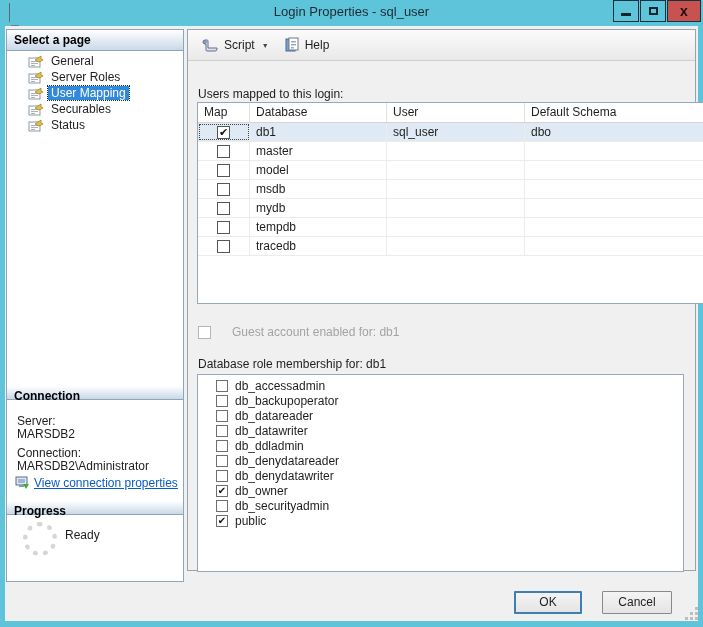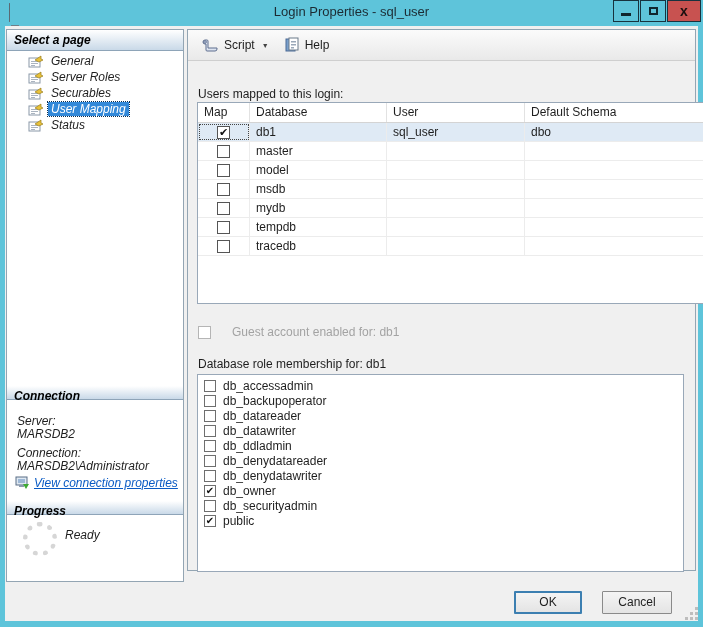--- a/index.html
+++ b/index.html
@@ -25,21 +25,21 @@
   }
   .btn-min{left:613px;width:26px;}
   .btn-max{left:640px;width:26px;}
   .btn-close{left:667px;width:34px;background:#c85250;}
   .glyph-min{width:10px;height:3px;background:#10262e;margin-top:6px;}
   .glyph-max{width:9px;height:8px;border:2px solid #10262e;box-sizing:border-box;}
   .glyph-close{font-size:14px;font-weight:bold;color:#1a0f0f;line-height:18px;}
   
   .body-area{position:absolute;left:5px;top:26px;width:693px;height:595px;background:#f0f0f0;}
   .panel{position:absolute;background:#fff;border:1px solid #93a5b3;box-sizing:border-box;}
-  .left-panel{left:6px;top:29px;width:178px;height:553px;font-style:italic;}
+  .left-panel{left:6px;top:29px;width:178px;height:553px;}
   .main-panel{left:187px;top:29px;width:509px;height:542px;background:#f0f0f0;}
   .group-header{
     background:linear-gradient(#ffffff,#c9d9e8);
     border-bottom:1px solid #8ea4b8;
     font-size:12px;font-weight:bold;color:#000;
     padding:3px 0 3px 7px;height:14px;line-height:14px;
   }
   
   .pages{padding-top:2px;}
   .page-item{display:flex;align-items:center;height:16px;padding-left:21px;font-size:12px;color:#1e1e1e;}
@@ -99,21 +99,21 @@
   }
   .guest-row{position:absolute;left:10px;top:295px;display:flex;align-items:center;gap:21px;}
   .cb.disabled{border-color:#b5b5b5;}
   .guest-label{font-size:12px;color:#a3a3a3;}
   .role-label-pos{left:10px;top:327px;}
   .role-list{
     position:absolute;left:9px;top:344px;width:487px;height:198px;
     background:#fff;border:1px solid #99a8b8;box-sizing:border-box;overflow:hidden;
     padding-top:3px;
   }
-  .role-item{display:flex;align-items:center;height:15px;padding-left:6px;gap:7px;}
+  .role-item{display:flex;align-items:center;height:15px;padding-left:18px;gap:7px;}
   .role-item .cb{width:12px;height:12px;flex:0 0 12px;border-color:#6e6e6e;}
   .role-item .cb .check{font-size:10px;}
   .role-name{font-size:12px;color:#1e1e1e;white-space:nowrap;}
   
   .footer-btn{
     position:absolute;top:591px;height:23px;box-sizing:border-box;
     background:linear-gradient(#f4f4f4,#e4e4e4);border:1px solid #8a8a8a;
     font-size:12px;color:#1e1e1e;text-align:center;line-height:21px;border-radius:1px;
   }
   .ok-btn{left:514px;width:68px;border:2px solid #3c7fb1;line-height:19px;}
@@ -178,34 +178,34 @@
   <div class="page-item">
     <span class="page-icon">
       <svg width="16" height="13">
         <rect x="1" y="3" width="11" height="9" fill="#ffffff" stroke="#8a98a8"></rect>
         <rect x="3" y="6" width="7" height="1" fill="#aab4c0"></rect>
         <rect x="3" y="8" width="7" height="1" fill="#aab4c0"></rect>
         <rect x="3" y="10" width="4" height="1" fill="#aab4c0"></rect>
         <path d="M7 5 L13 1 L13 4 L15 5 L11 7 Z" fill="#e8c23a" stroke="#9a7d1a" stroke-width="0.7"></path>
       </svg>
     </span>
-    <span class="page-label">Securables</span>
+    <span class="page-label selected">User Mapping</span>
   </div>
 
   <div class="page-item">
     <span class="page-icon">
       <svg width="16" height="13">
         <rect x="1" y="3" width="11" height="9" fill="#ffffff" stroke="#8a98a8"></rect>
         <rect x="3" y="6" width="7" height="1" fill="#aab4c0"></rect>
         <rect x="3" y="8" width="7" height="1" fill="#aab4c0"></rect>
         <rect x="3" y="10" width="4" height="1" fill="#aab4c0"></rect>
         <path d="M7 5 L13 1 L13 4 L15 5 L11 7 Z" fill="#e8c23a" stroke="#9a7d1a" stroke-width="0.7"></path>
       </svg>
     </span>
-    <span class="page-label selected">User Mapping</span>
+    <span class="page-label">Securables</span>
   </div>
 
   <div class="page-item">
     <span class="page-icon">
       <svg width="16" height="13">
         <rect x="1" y="3" width="11" height="9" fill="#ffffff" stroke="#8a98a8"></rect>
         <rect x="3" y="6" width="7" height="1" fill="#aab4c0"></rect>
         <rect x="3" y="8" width="7" height="1" fill="#aab4c0"></rect>
         <rect x="3" y="10" width="4" height="1" fill="#aab4c0"></rect>
         <path d="M7 5 L13 1 L13 4 L15 5 L11 7 Z" fill="#e8c23a" stroke="#9a7d1a" stroke-width="0.7"></path>

